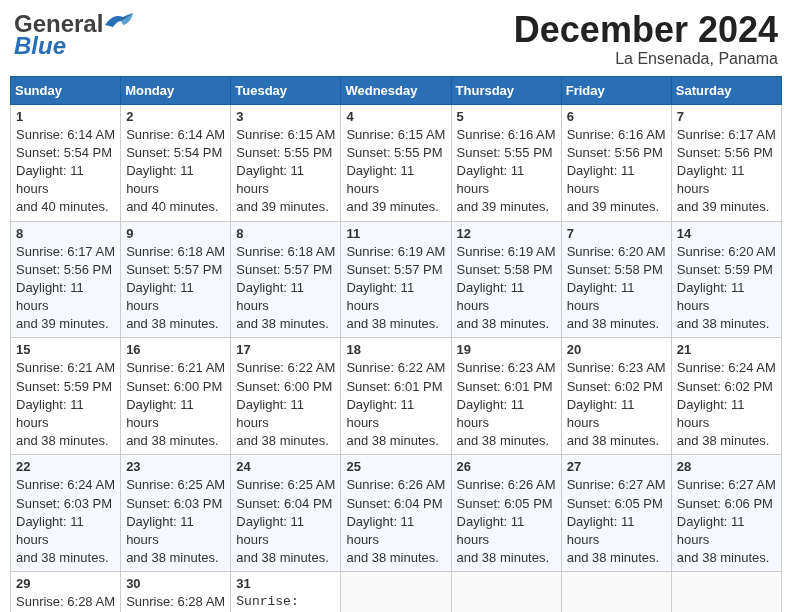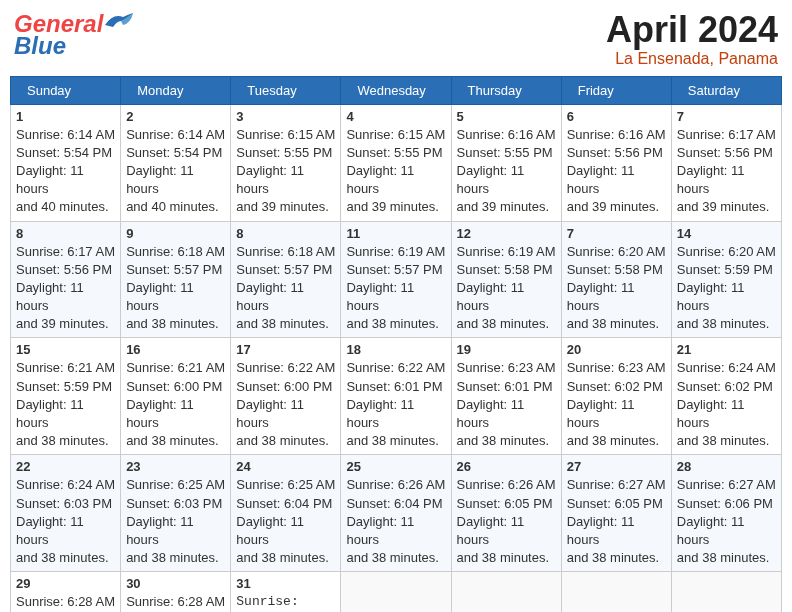--- a/index.html
+++ b/index.html
@@ -26,32 +26,32 @@
       text-align: right;
     }
     .month-title {
       font-size: 36px;
       font-weight: bold;
       color: #222;
       line-height: 1.1;
     }
     .location {
       font-size: 16px;
-      color: #c2410c;
+      color: #404040;
     }
     .calendar {
       width: 100%;
       border-collapse: collapse;
     }
     .calendar th {
       background: #2a6eb5;
       color: #fff;
       font-size: 13px;
-      font-weight: normal;
-      padding: 6px 16px;
+      font-weight: bold;
+      padding: 6px 4px;
       text-align: left;
       border: 1px solid #1a5ea0;
     }
     .calendar td {
       vertical-align: top;
       border: 1px solid #ccc;
       padding: 4px 5px;
       font-size: 10.5px;
       color: #333;
       width: 14.28%;
@@ -79,31 +79,31 @@
       background: #f9f9f9 !important;
     }
   </style>
 </head>
 <body>
 
 <div class="header">
   <div class="logo">
     <div style="display:flex;align-items:center;">
       <span style="font-size:24px;font-weight:bold;color:#333;">
-        <span style="color:#ef4444;font-style:italic;">General</span>
+        <span style="color:#404040;">General</span>
       </span>
       <svg width="30" height="22" viewBox="0 0 30 22" style="margin-left:2px;">
         <path d="M 0 12 Q 8 0 18 4 Q 22 2 28 0 Q 24 8 16 8 Q 12 8 8 14 Z" fill="#2a6eb5"></path>
         <path d="M 16 8 Q 20 6 28 0 Q 26 10 18 12 Z" fill="#5ba0d0"></path>
       </svg>
     </div>
     <span style="font-size:24px;font-weight:bold;color:#2a6eb5;margin-top:-6px;font-style:italic;">Blue</span>
   </div>
   <div class="title-block">
-    <div class="month-title">April 2024</div>
+    <div class="month-title">December 2024</div>
     <div class="location">La Ensenada, Panama</div>
   </div>
 </div>
 
 <table class="calendar">
   <thead>
     <tr>
     <th>Sunday</th>
         <th>Monday</th>
         <th>Tuesday</th>

